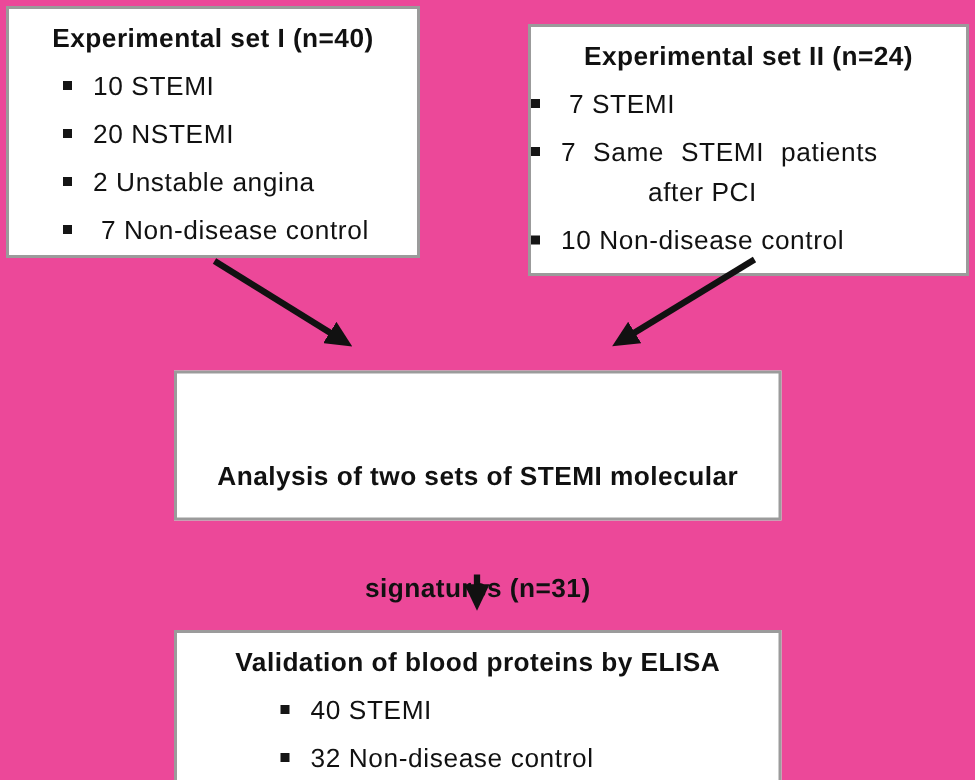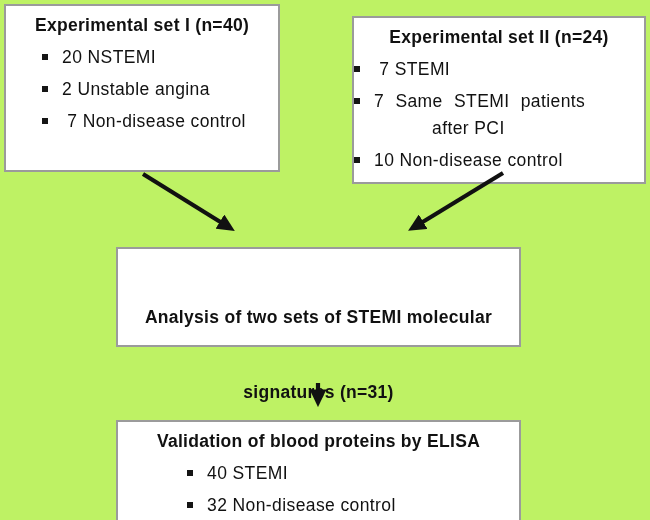--- a/index.html
+++ b/index.html
@@ -1,20 +1,20 @@
 <!DOCTYPE html>
 <html><head>
 <meta charset="utf-8">
 <style>
   html, body { margin: 0; padding: 0; background: #ffffff; }
   #canvas {
     position: relative;
     width: 650px;
     height: 520px;
-    background: #bef264;
+    background: #ec4899;
     font-family: "Liberation Sans", sans-serif;
     color: #111111;
     overflow: hidden;
   }
   .box {
     position: absolute;
     box-sizing: border-box;
     background: #ffffff;
     border: 2px solid #9b9b9b;
   }
@@ -74,20 +74,24 @@
   }
 </style>
 </head>
 <body>
 
 <div id="canvas">
 
   <section class="box" id="box-set1">
     <h3 class="box-title">Experimental set I (n=40)</h3>
     <ul class="items">
+      <li class="item">
+        <span class="bullet"></span>
+        <span class="item-text">10 STEMI</span>
+      </li>
       <li class="item">
         <span class="bullet"></span>
         <span class="item-text">20 NSTEMI</span>
       </li>
       <li class="item">
         <span class="bullet"></span>
         <span class="item-text">2 Unstable angina</span>
       </li>
       <li class="item">
         <span class="bullet"></span>

